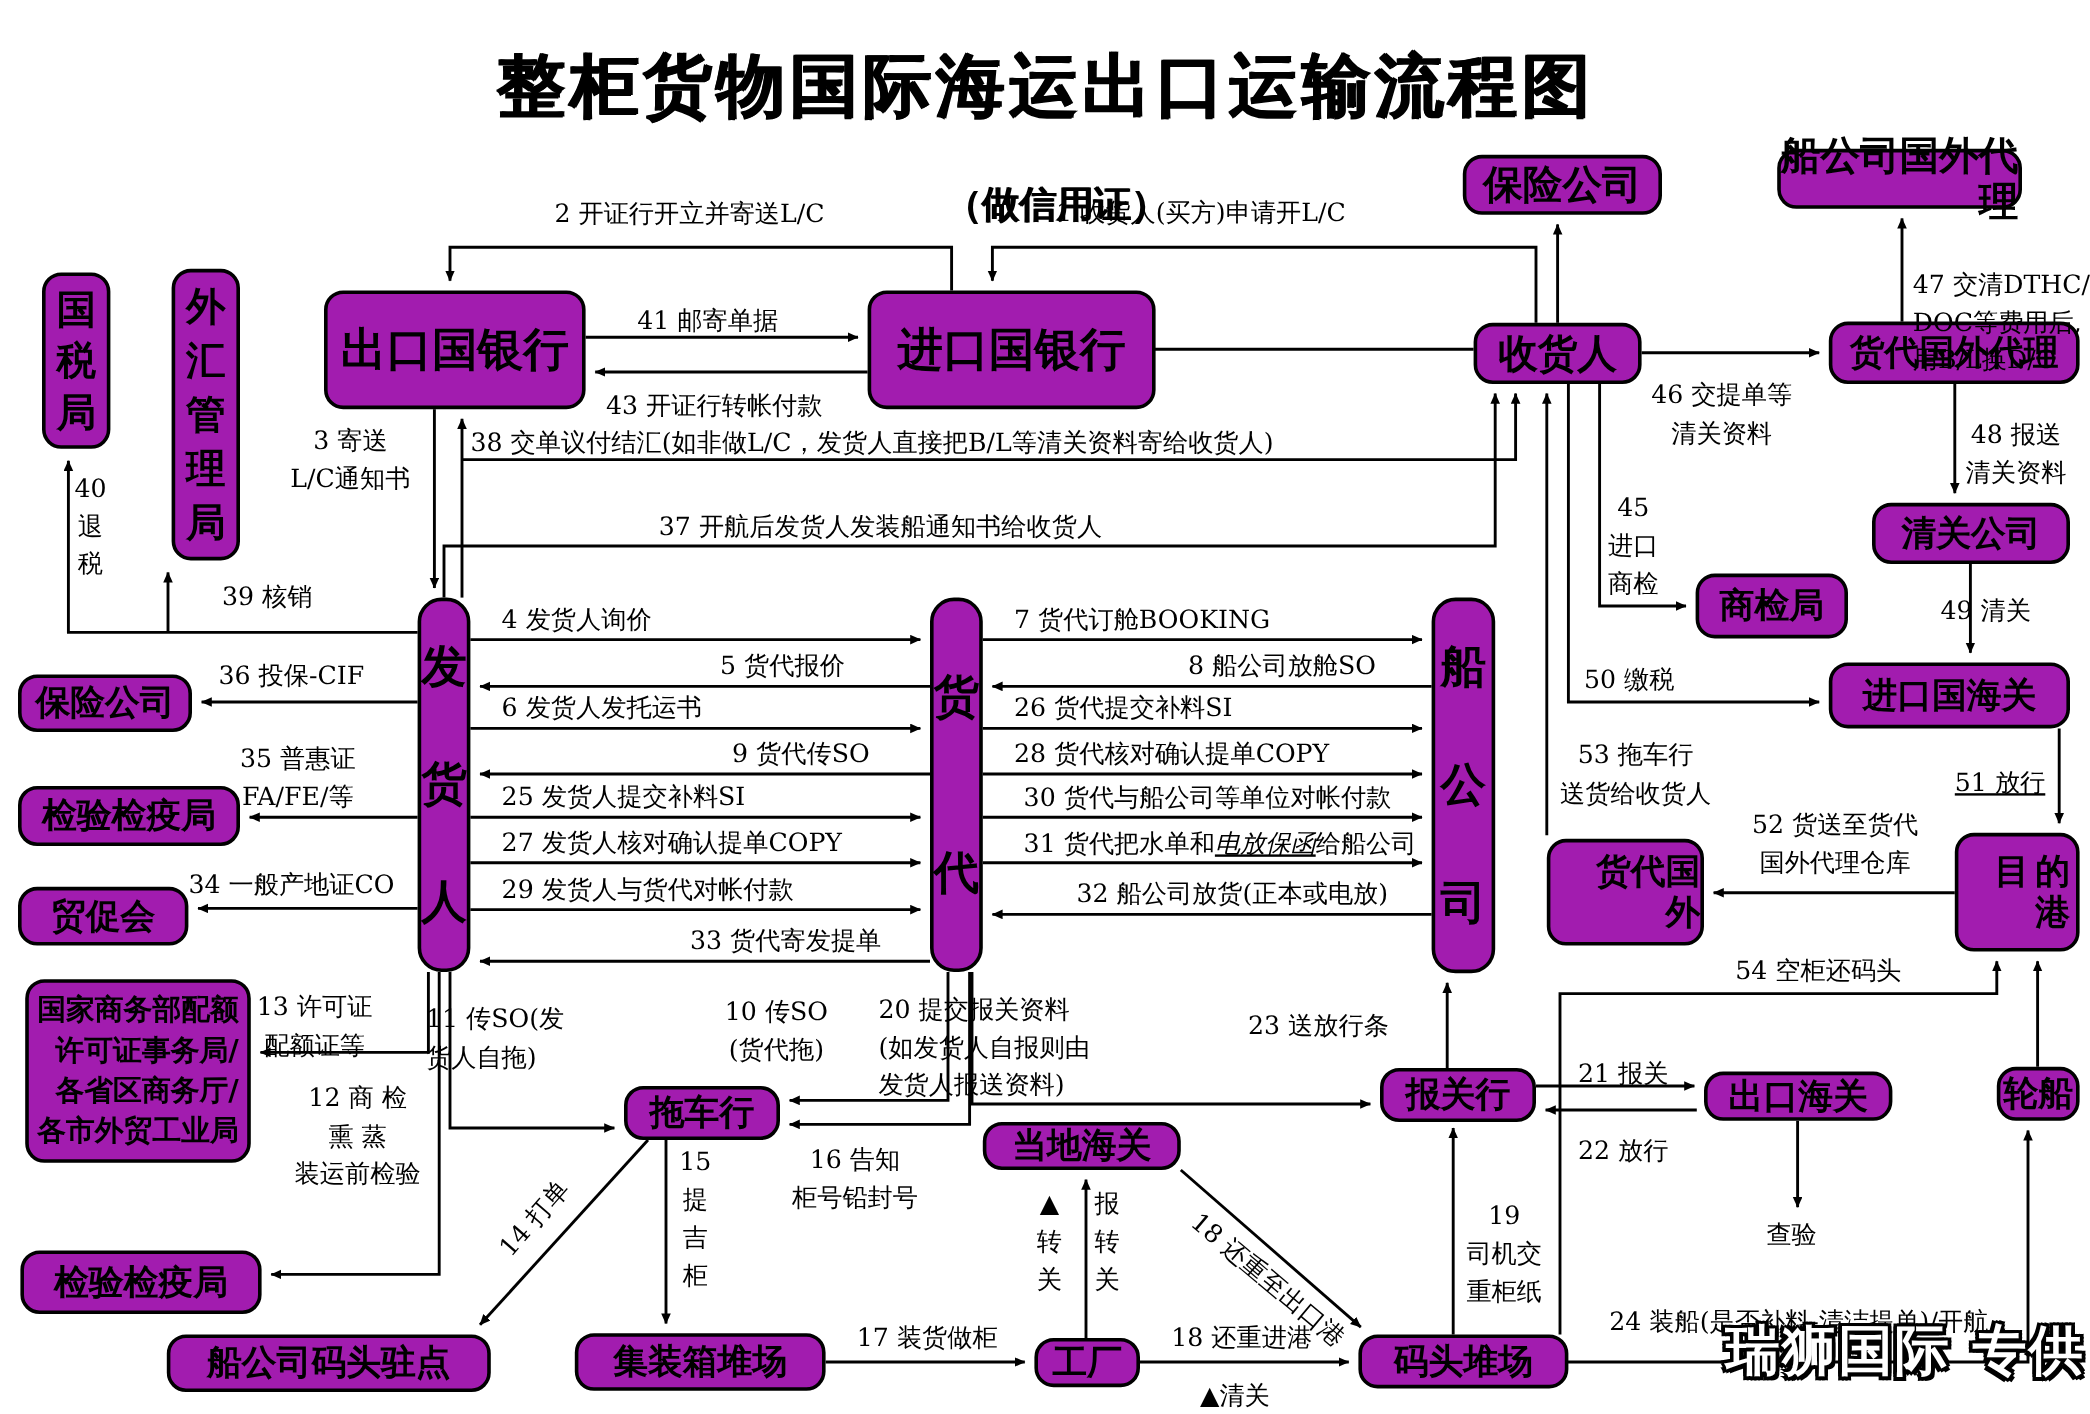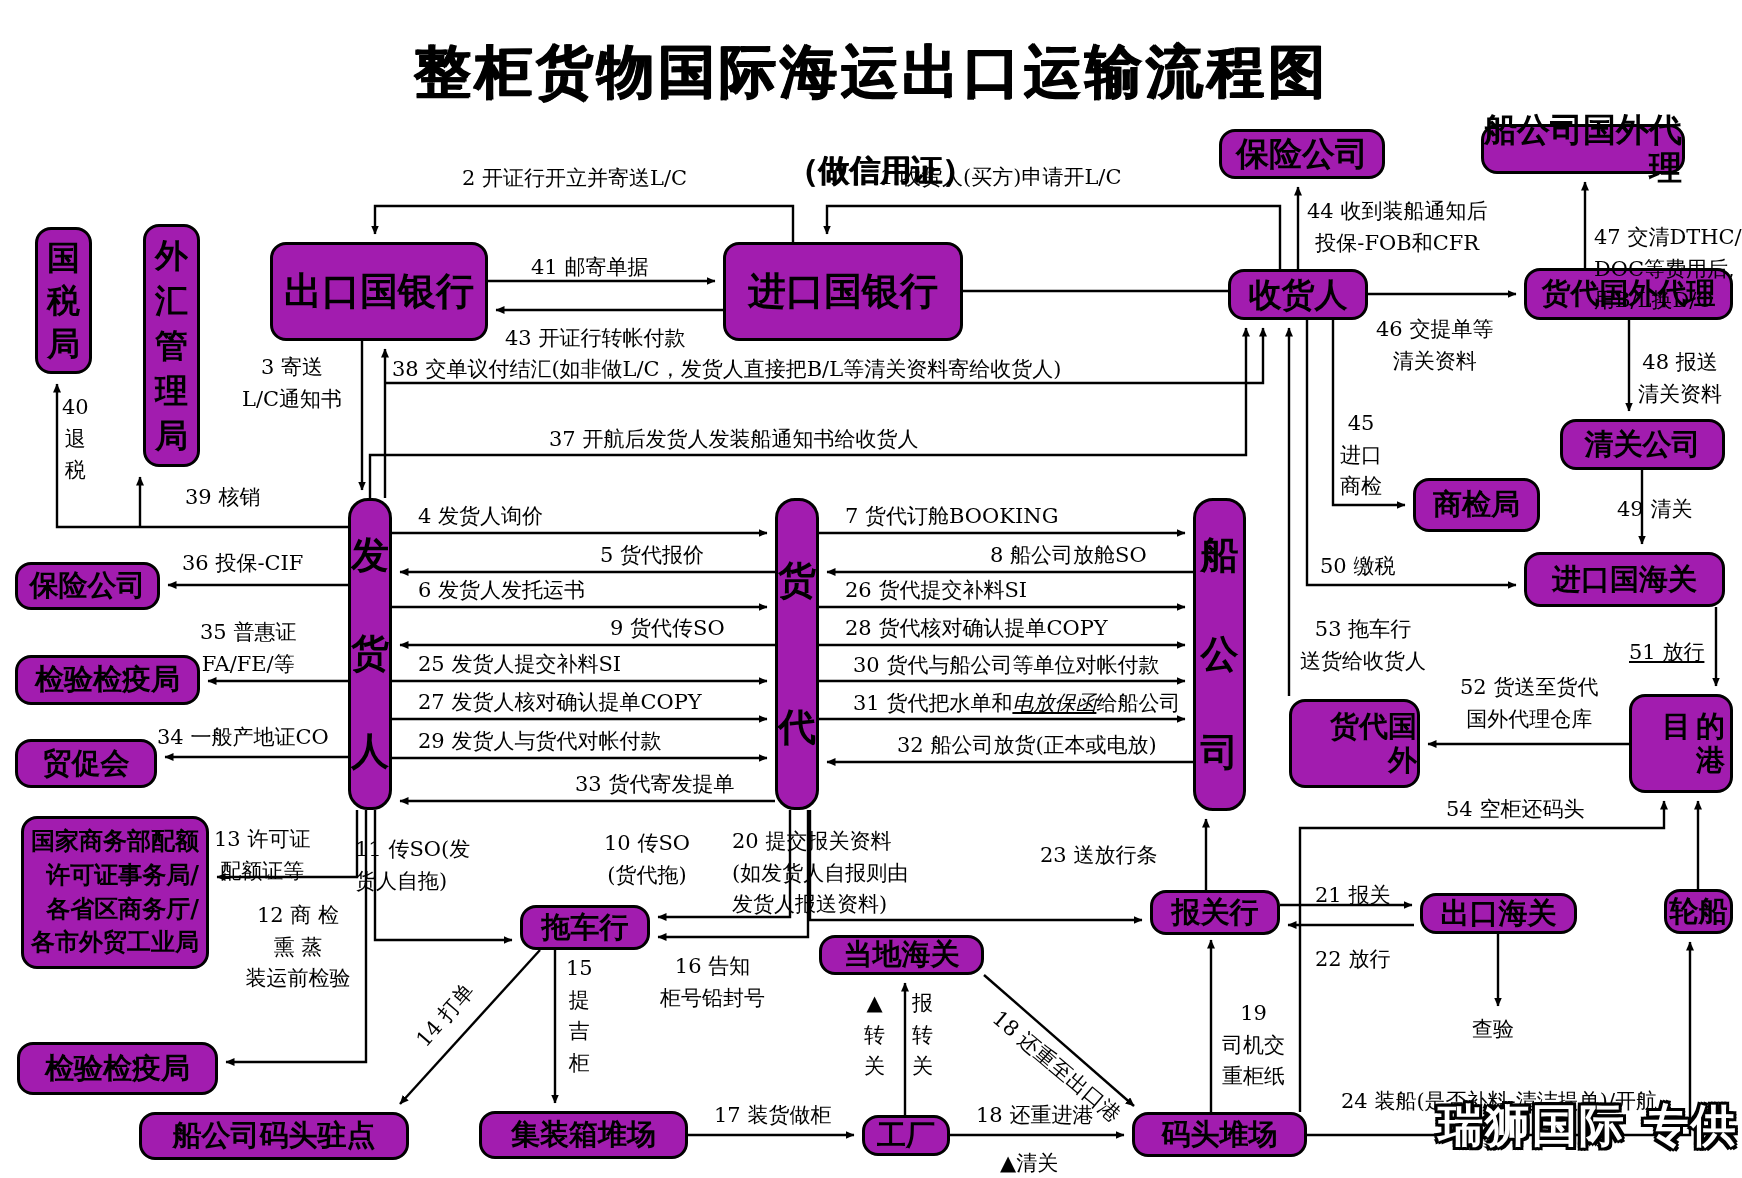--- a/index.html
+++ b/index.html
@@ -215,22 +215,20 @@
 FA/FE/等</div>
   <div class="lbl" style="left:182px;top:548px;">36 投保-CIF</div>
   <div class="lbl" style="left:549px;top:424px;">37 开航后发货人发装船通知书给收货人</div>
   <div class="lbl" style="left:392px;top:354px;">38 交单议付结汇(如非做L/C，发货人直接把B/L等清关资料寄给收货人)</div>
   <div class="lbl" style="left:185px;top:482px;">39 核销</div>
   <div class="lbl c" style="left:62px;top:392px;">40
 退
 税</div>
   <div class="lbl" style="left:531px;top:252px;">41 邮寄单据</div>
   <div class="lbl" style="left:505px;top:323px;">43 开证行转帐付款</div>
-  <div class="lbl c" style="left:1307px;top:196px;">44 收到装船通知后
-投保-FOB和CFR</div>
   <div class="lbl c" style="left:1340px;top:408px;">45
 进口
 商检</div>
   <div class="lbl c" style="left:1376px;top:314px;">46 交提单等
 清关资料</div>
   <div class="lbl" style="left:1594px;top:182px;margin-top:40px;">47 交清DTHC/
 DOC等费用后,
 用B/L换D/O</div>
   <div class="lbl c" style="left:1638px;top:347px;">48 报送
 清关资料</div>

